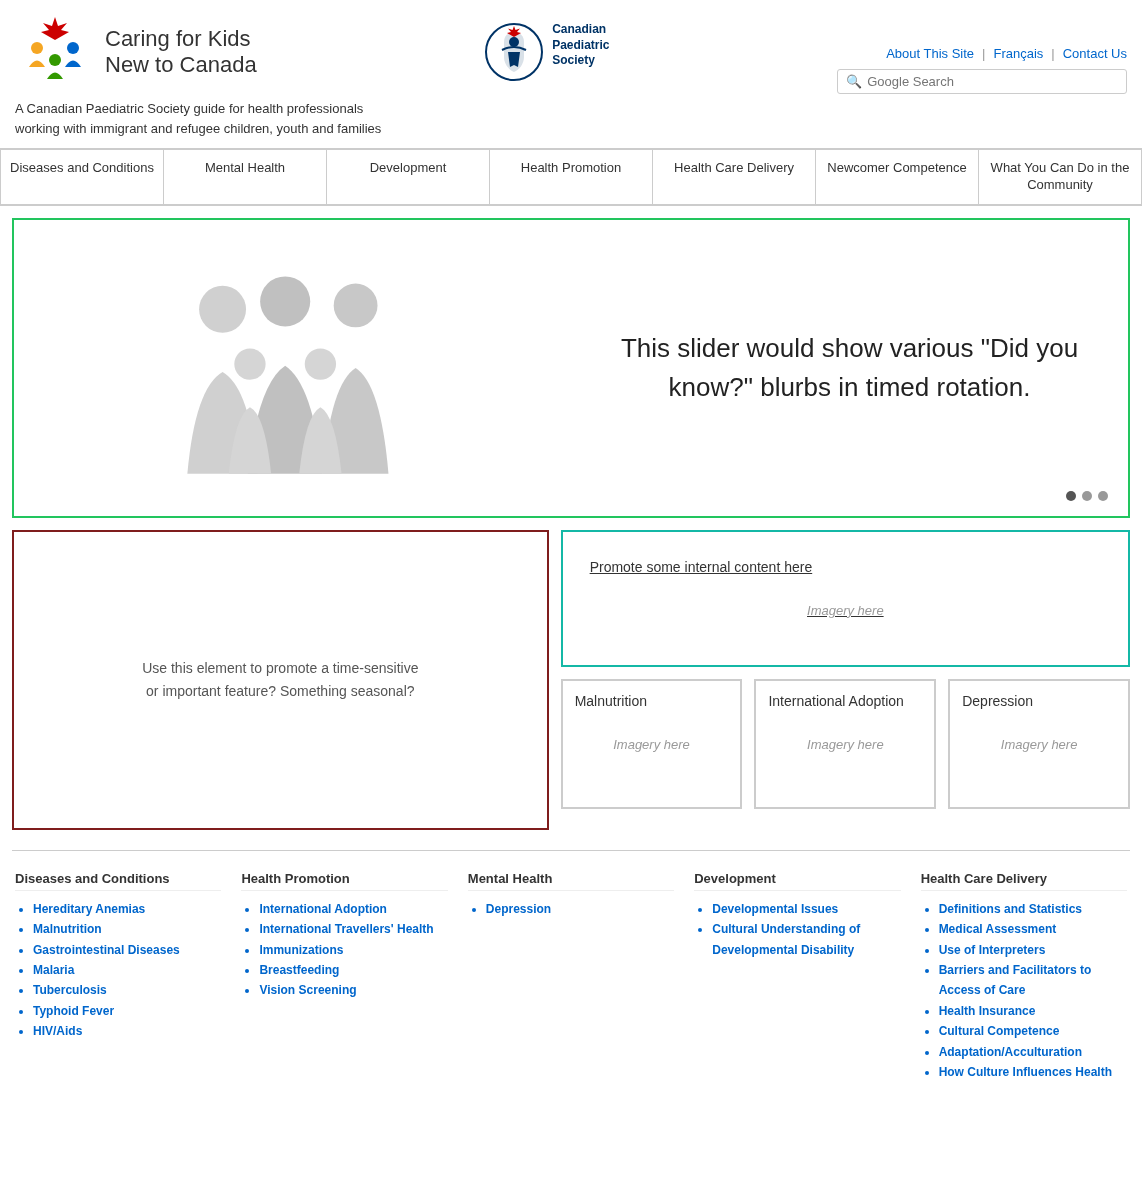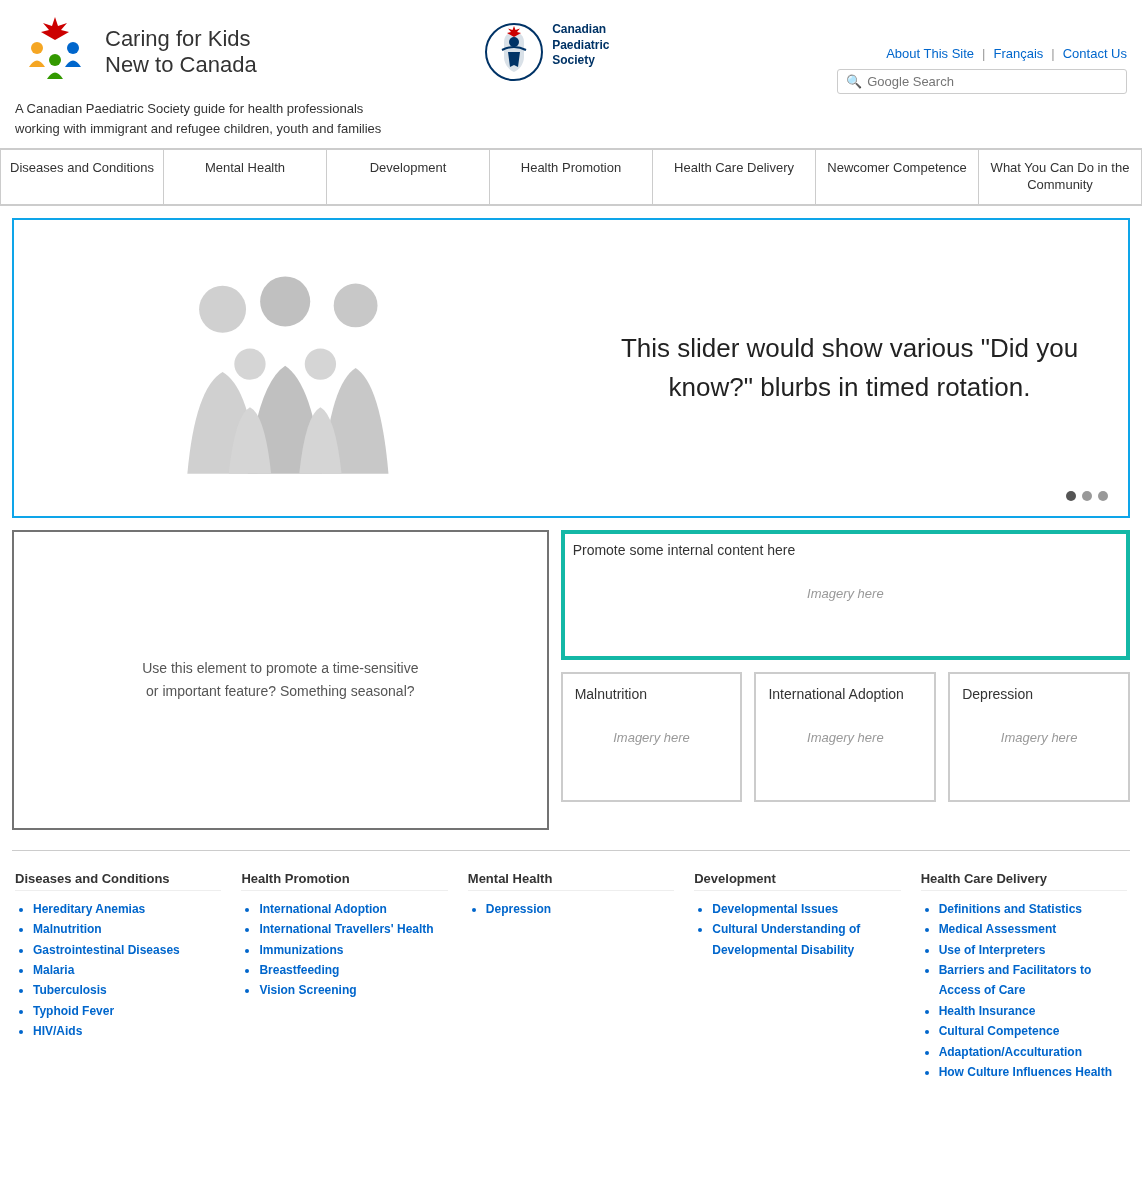--- a/index.html
+++ b/index.html
@@ -23,35 +23,35 @@
     .search-icon { color: #999; margin-right: 5px; font-size: 13px; }
 
     .tagline { padding: 0 15px 10px 15px; font-size: 13px; color: #333; line-height: 1.5; }
 
     
     .nav { display: flex; border-top: 2px solid #ccc; border-bottom: 2px solid #ccc; background: #fff; }
     .nav-item { flex: 1; padding: 10px 8px; text-align: center; font-size: 13px; color: #333; cursor: pointer; border-right: 1px solid #ccc; line-height: 1.3; }
     .nav-item:first-child { border-left: 1px solid #ccc; }
 
     
-    .slider-section { margin: 12px 12px 0 12px; border: 2px solid #0ea5e9; padding: 0; position: relative; overflow: hidden; height: 300px; }
+    .slider-section { margin: 12px 12px 0 12px; border: 2px solid #22c55e; padding: 0; position: relative; overflow: hidden; height: 300px; }
     .slider-inner { display: flex; align-items: center; height: 100%; }
     .slider-image { width: 50%; height: 100%; display: flex; align-items: center; justify-content: center; }
     .people-silhouette { width: 360px; height: 260px; }
     .slider-text { flex: 1; padding: 20px 40px; font-size: 26px; color: #222; text-align: center; line-height: 1.5; }
     .slider-dots { position: absolute; bottom: 15px; right: 20px; display: flex; gap: 6px; }
     .dot { width: 10px; height: 10px; border-radius: 50%; background: #999; }
     .dot.active { background: #555; }
 
     
     .content-area { display: flex; margin: 12px 12px 12px 12px; gap: 12px; }
-    .promo-left { flex: 0 0 48%; border: 2px solid #737373; display: flex; align-items: center; justify-content: center; padding: 20px; min-height: 300px; }
+    .promo-left { flex: 0 0 48%; border: 2px solid #7f1d1d; display: flex; align-items: center; justify-content: center; padding: 20px; min-height: 300px; }
     .promo-left-text { text-align: center; font-size: 14px; color: #555; line-height: 1.6; }
     .promo-right { flex: 1; display: flex; flex-direction: column; gap: 12px; }
-    .promo-top { border: 4px solid #14b8a6; padding: 8px; min-height: 130px; }
+    .promo-top { border: 2px solid #14b8a6; padding: 27px; min-height: 130px; text-decoration: underline; }
     .promo-top-title { font-size: 14px; color: #333; margin-bottom: 8px; }
     .imagery-label { font-size: 13px; color: #999; font-style: italic; text-align: center; padding: 20px 0; }
     .promo-cards { display: flex; gap: 12px; }
     .card { flex: 1; border: 2px solid #ccc; padding: 12px; min-height: 130px; }
     .card-title { font-size: 14px; color: #333; margin-bottom: 8px; }
 
     
     .footer-divider { border: none; border-top: 1px solid #ccc; margin: 20px 12px 0 12px; }
     .footer { display: flex; padding: 20px 15px; gap: 20px; }
     .footer-col { flex: 1; }

